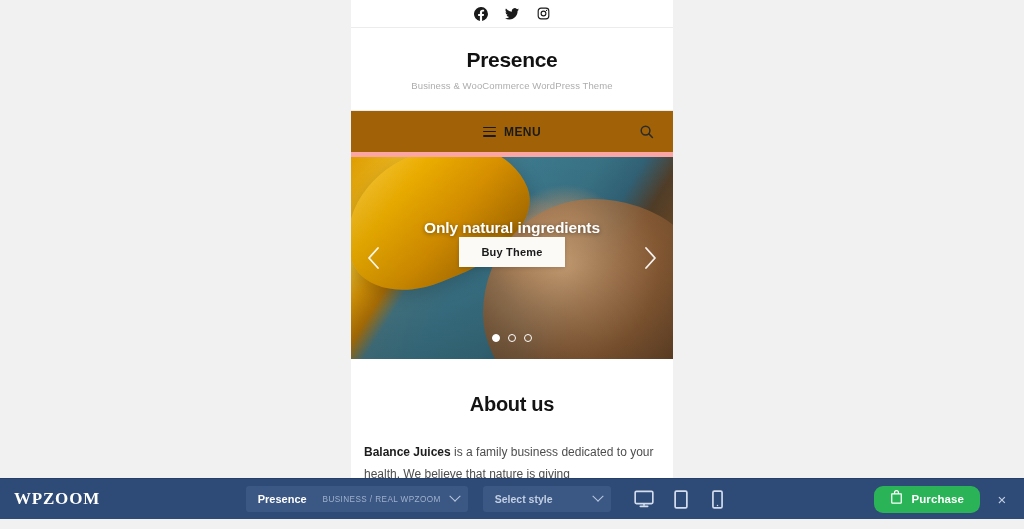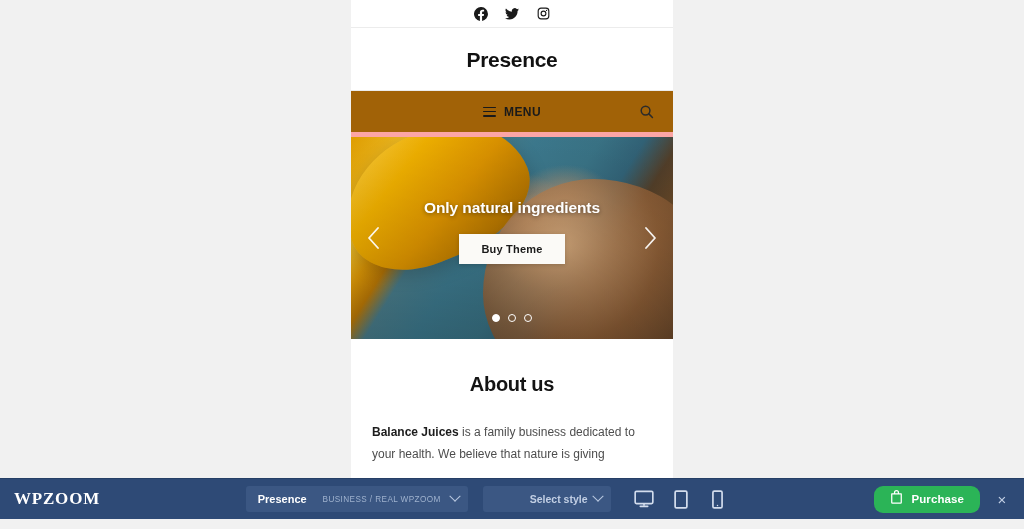--- a/index.html
+++ b/index.html
@@ -150,21 +150,20 @@
   }
   .slide-title {
     font-size: 15.5px;
     font-weight: bold;
     color: #ffffff;
     letter-spacing: -0.1px;
     text-shadow: 0 1px 4px rgba(0,0,0,.45);
   }
   .slide-cta {
     display: inline-block;
-    margin-top: 17px;
     padding: 9px 22px;
     background: #fbfaf7;
     color: #1a1a1a;
     font-size: 11px;
     font-weight: bold;
     letter-spacing: 0.2px;
     cursor: pointer;
     box-shadow: 0 1px 4px rgba(0,0,0,.18);
   }
   .slider-arrow {
@@ -188,21 +187,21 @@
     width: 8px; height: 8px;
     border-radius: 50%;
     border: 1.6px solid #ffffff;
     cursor: pointer;
     box-sizing: border-box;
   }
   .dot.active { background: #ffffff; }
 
   
   .about {
-    padding: 34px 21px 0;
+    padding: 34px 13px 0;
     text-align: center;
     background: #fff;
   }
   .about-title {
     font-size: 20px;
     font-weight: bold;
     color: #141414;
     letter-spacing: -0.3px;
   }
   .about-body {
@@ -272,21 +271,20 @@
     border-radius: 3px;
     padding: 0 9px 0 12px;
     width: 128px;
     margin-left: 15px;
     cursor: pointer;
   }
   .style-select .style-label {
     font-size: 10.5px;
     font-weight: bold;
     color: #c2cfe4;
-    margin-left: 35px;
   }
   .style-select .caret { margin-left: auto; }
 
   .device-group {
     display: flex;
     align-items: center;
     gap: 15px;
     margin-left: 22px;
   }
   .device-btn {
@@ -344,20 +342,21 @@
       <svg width="13" height="13" viewBox="0 0 24 24" fill="none" stroke="currentColor" stroke-width="2.1" aria-hidden="true">
         <rect x="2.2" y="2.2" width="19.6" height="19.6" rx="5.2"></rect>
         <circle cx="12" cy="12" r="4.4"></circle>
         <circle cx="17.6" cy="6.4" r="1.2" fill="currentColor" stroke="none"></circle>
       </svg>
     </span>
   </div>
 
   <div class="branding">
     <div class="site-title">Presence</div>
+    <div class="site-tagline">Business &amp; WooCommerce WordPress Theme</div>
   </div>
 
   <div class="navbar">
     <div class="menu-toggle">
       <span class="hamburger">
           <i></i>
           <i></i>
           <i></i>
         </span>
       <span class="menu-label">MENU</span>

